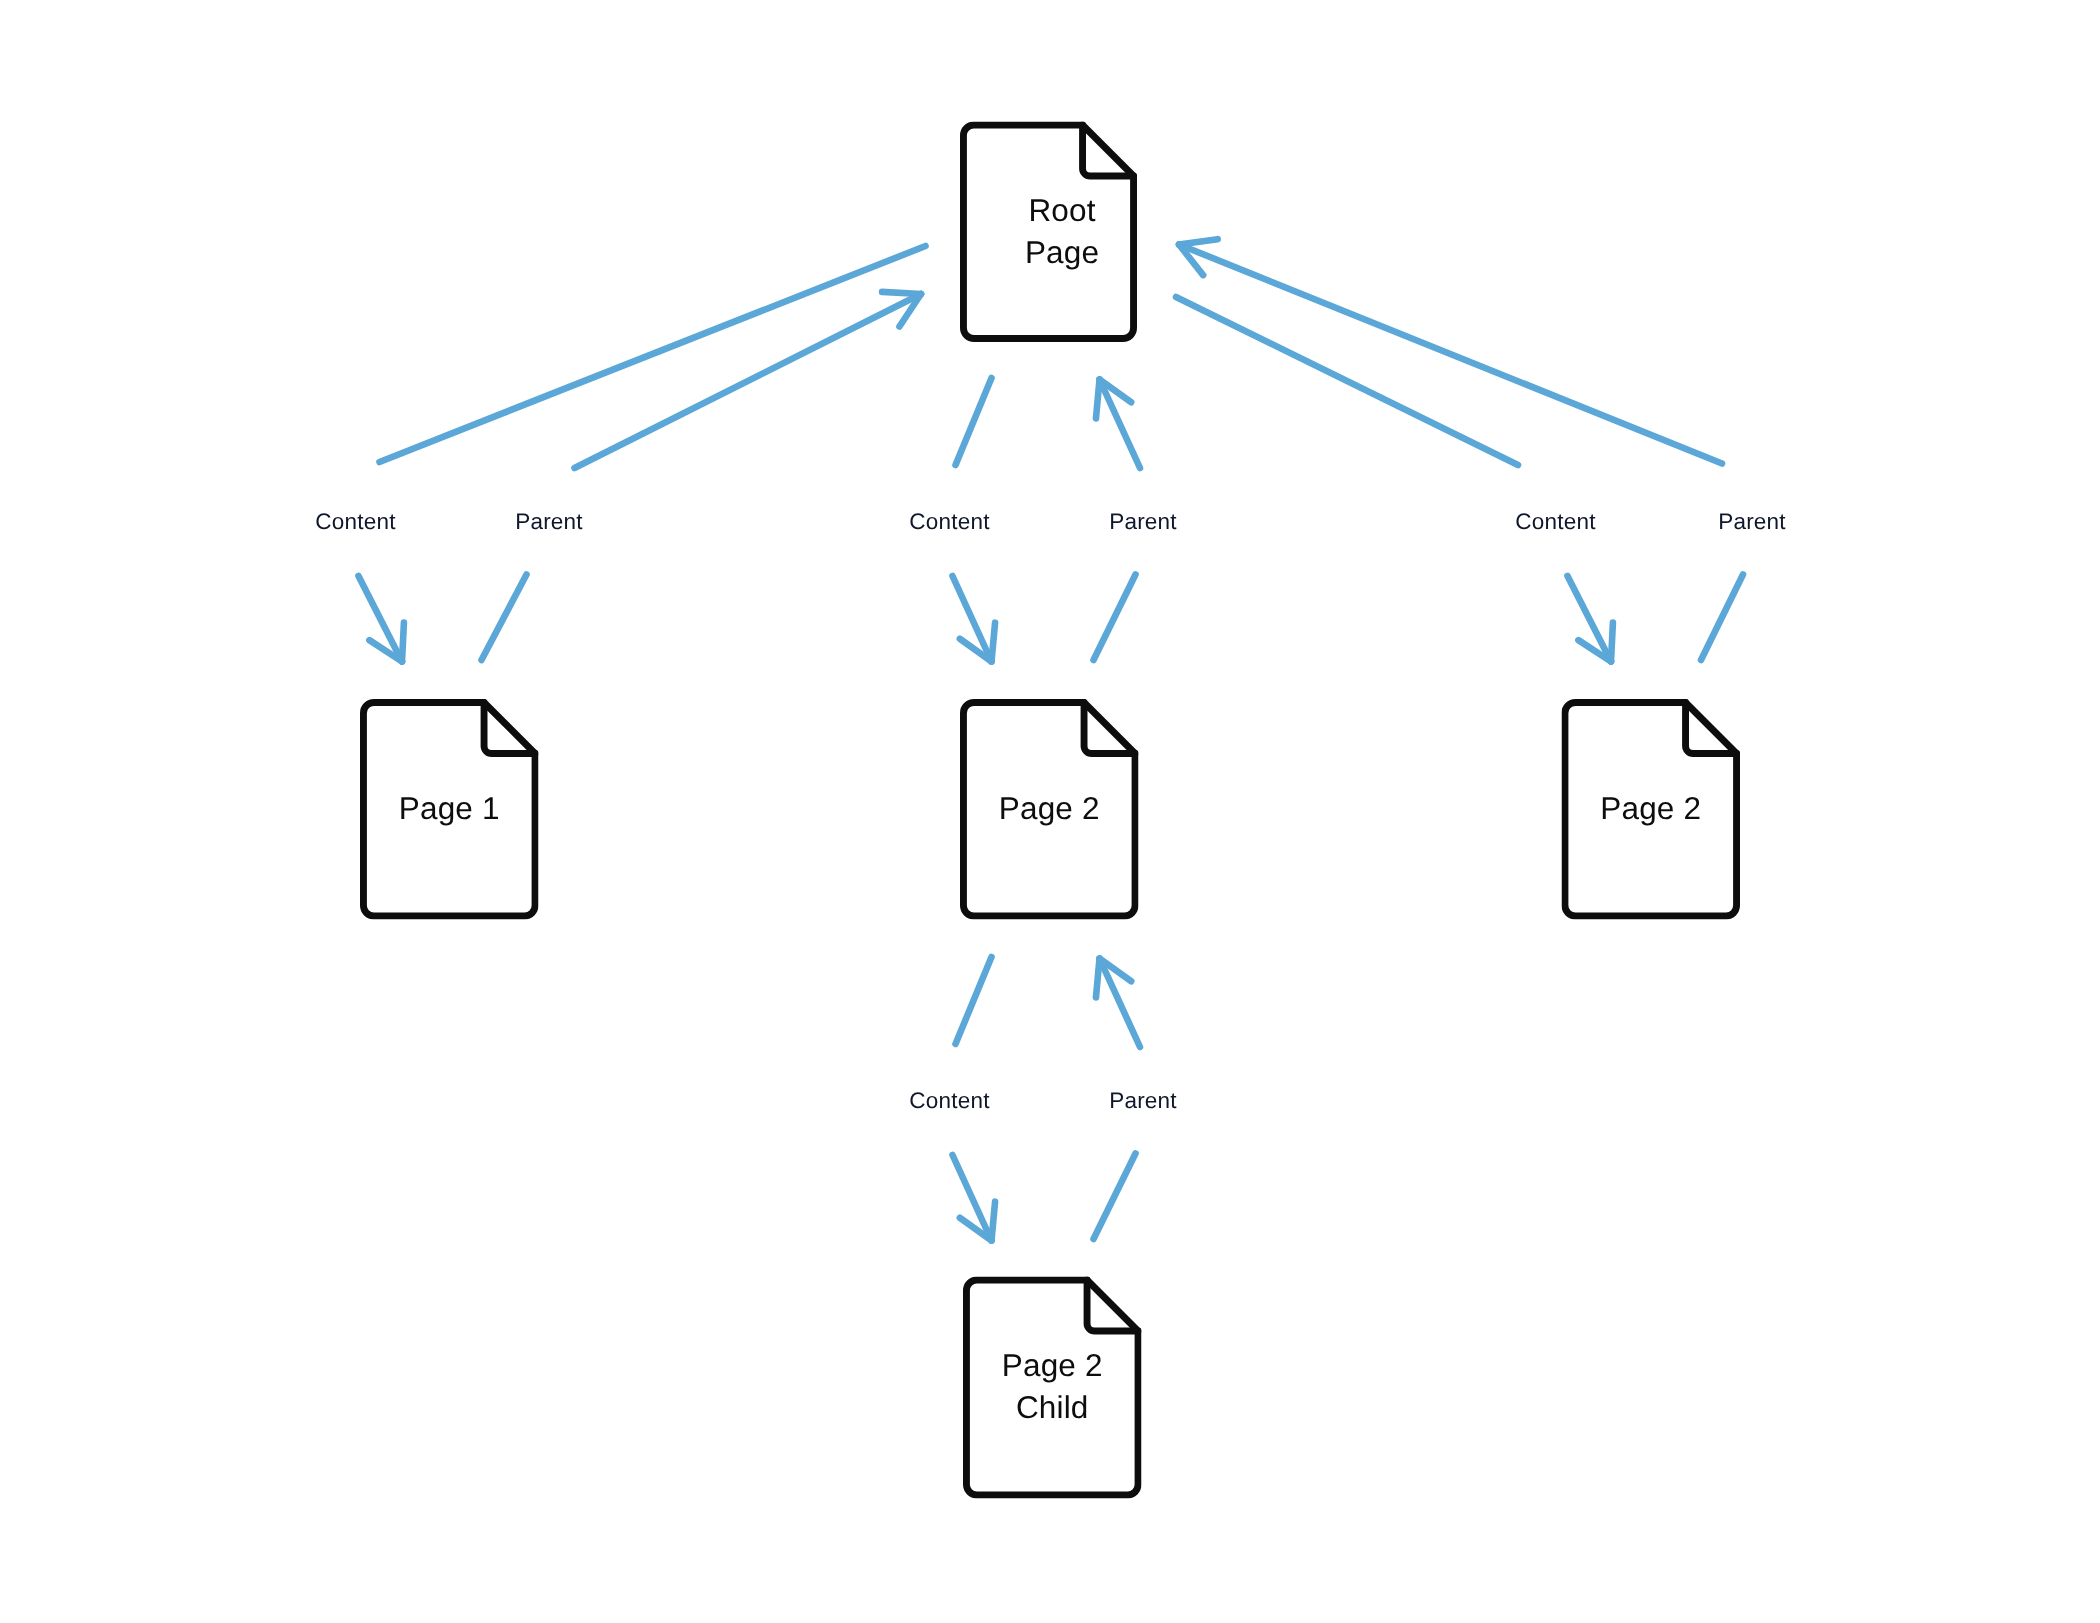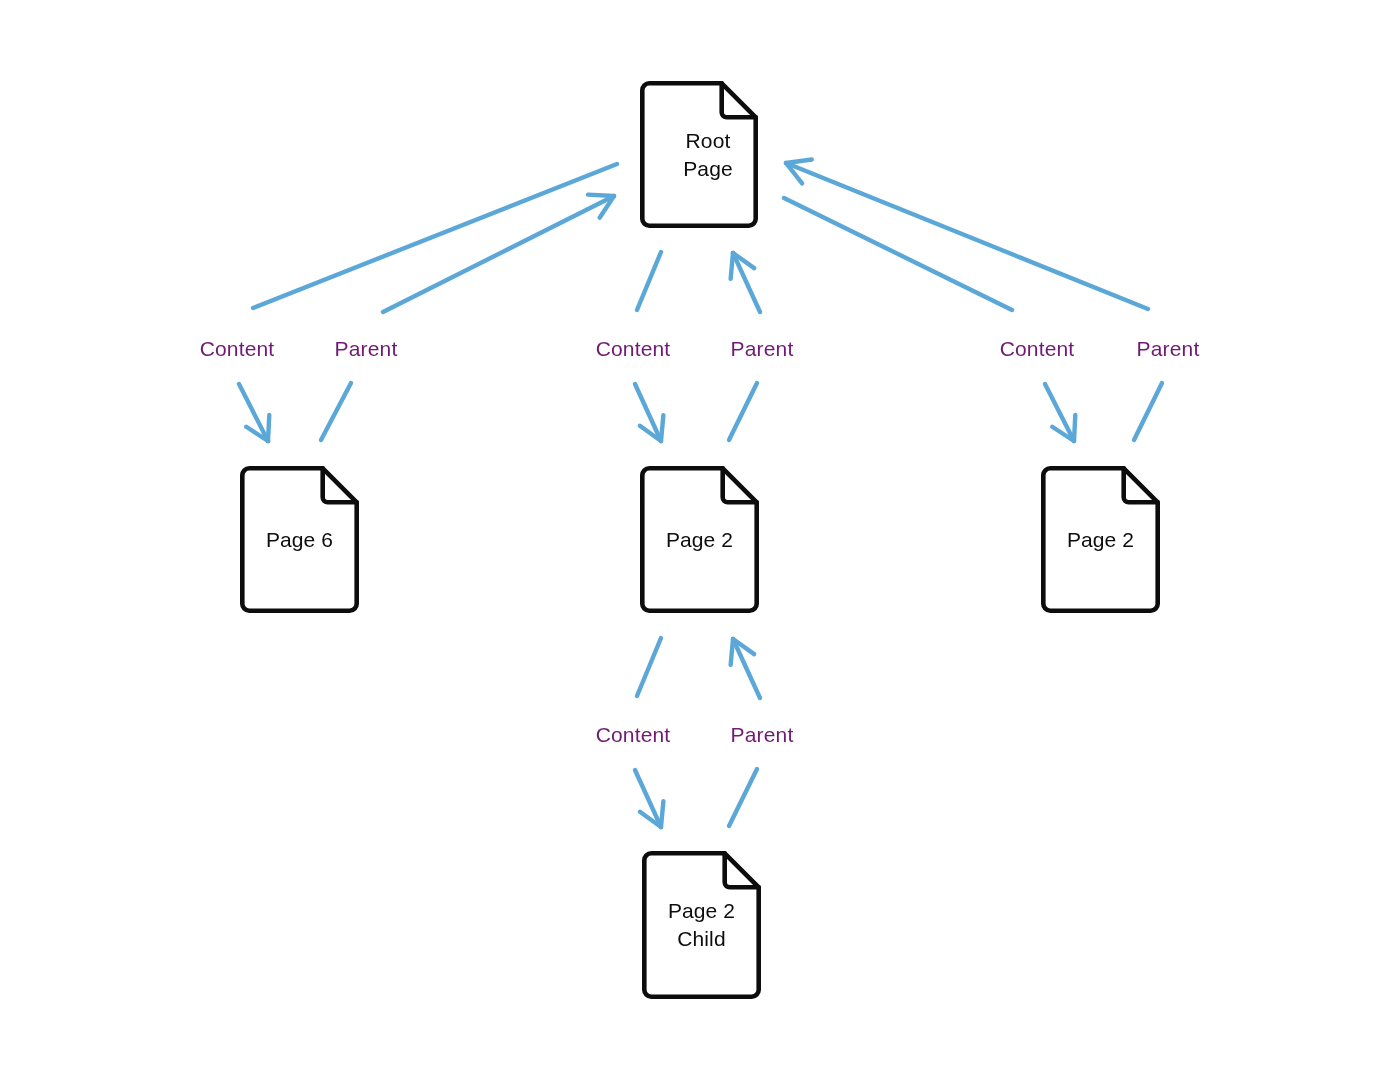--- a/index.html
+++ b/index.html
@@ -49,22 +49,22 @@
     color: #0d0d0d;
     font-size: 21px;
     line-height: 1.32;
     letter-spacing: 0.1px;
     white-space: pre-line;
     pointer-events: none;
   }
   
   .edge-label {
     position: absolute;
-    color: #701a75;
-    font-size: 21px;
+    color: #0f172a;
+    font-size: 15px;
     line-height: 1;
     letter-spacing: 0.15px;
     white-space: nowrap;
     transform: translate(-50%, -50%);
   }
 </style>
 </head>
 <body>
 
 <div id="canvas">
@@ -159,21 +159,21 @@
           <path d="M 81.7 2.3 V 31.299999999999997 A 5 5 0 0 0 86.7 36.3 H 115.7" fill="none" stroke="#0d0d0d" stroke-width="4.6" stroke-linejoin="round" stroke-linecap="round"></path>
         </svg>
         <div class="node-label">Root
 Page</div>
       </div>
       <div class="node" style="left: 240px; top: 466px; width: 119px; height: 147px;">
         <svg class="doc-svg" width="119" height="147" viewBox="0 0 119 147">
           <path d="M 9.3 2.3 H 82.7 L 116.7 36.3 V 137.7 A 7 7 0 0 1 109.7 144.7 H 9.3 A 7 7 0 0 1 2.3 137.7 V 9.3 A 7 7 0 0 1 9.3 2.3 Z" fill="#ffffff" stroke="#0d0d0d" stroke-width="4.6" stroke-linejoin="round"></path>
           <path d="M 82.7 2.3 V 31.299999999999997 A 5 5 0 0 0 87.7 36.3 H 116.7" fill="none" stroke="#0d0d0d" stroke-width="4.6" stroke-linejoin="round" stroke-linecap="round"></path>
         </svg>
-        <div class="node-label">Page 6</div>
+        <div class="node-label">Page 1</div>
       </div>
       <div class="node" style="left: 640px; top: 466px; width: 119px; height: 147px;">
         <svg class="doc-svg" width="119" height="147" viewBox="0 0 119 147">
           <path d="M 9.3 2.3 H 82.7 L 116.7 36.3 V 137.7 A 7 7 0 0 1 109.7 144.7 H 9.3 A 7 7 0 0 1 2.3 137.7 V 9.3 A 7 7 0 0 1 9.3 2.3 Z" fill="#ffffff" stroke="#0d0d0d" stroke-width="4.6" stroke-linejoin="round"></path>
           <path d="M 82.7 2.3 V 31.299999999999997 A 5 5 0 0 0 87.7 36.3 H 116.7" fill="none" stroke="#0d0d0d" stroke-width="4.6" stroke-linejoin="round" stroke-linecap="round"></path>
         </svg>
         <div class="node-label">Page 2</div>
       </div>
       <div class="node" style="left: 1041px; top: 466px; width: 119px; height: 147px;">
         <svg class="doc-svg" width="119" height="147" viewBox="0 0 119 147">

